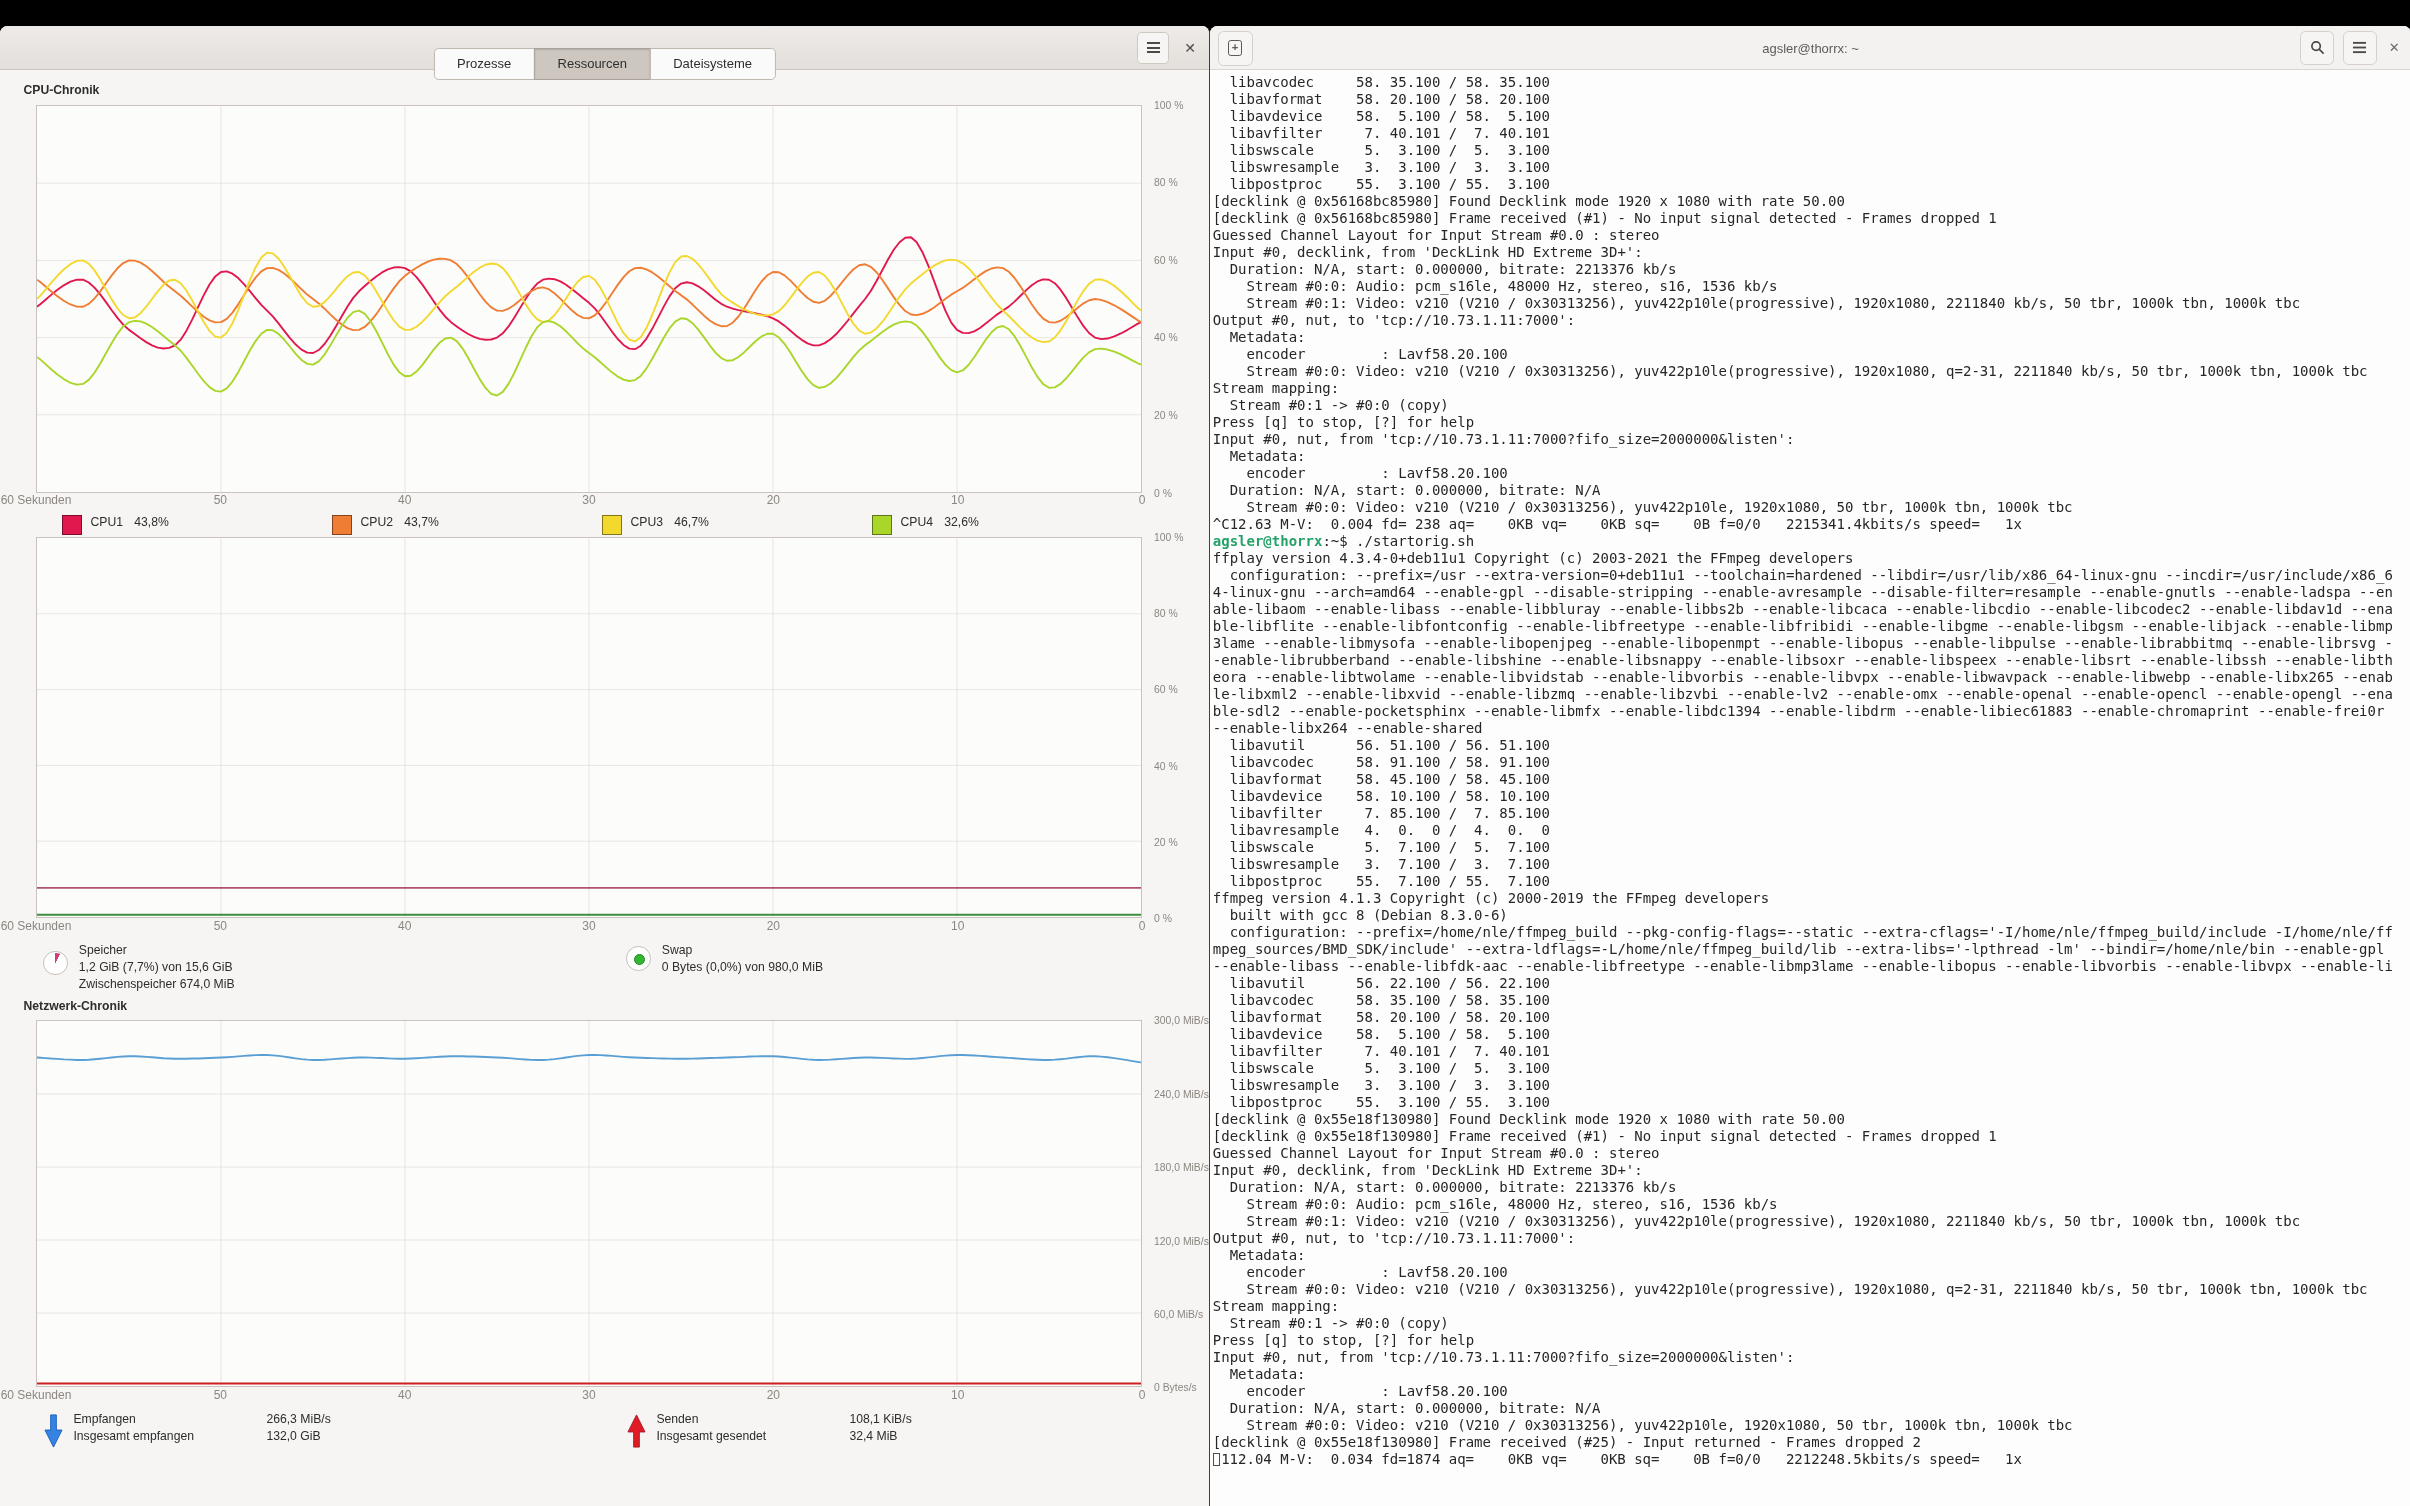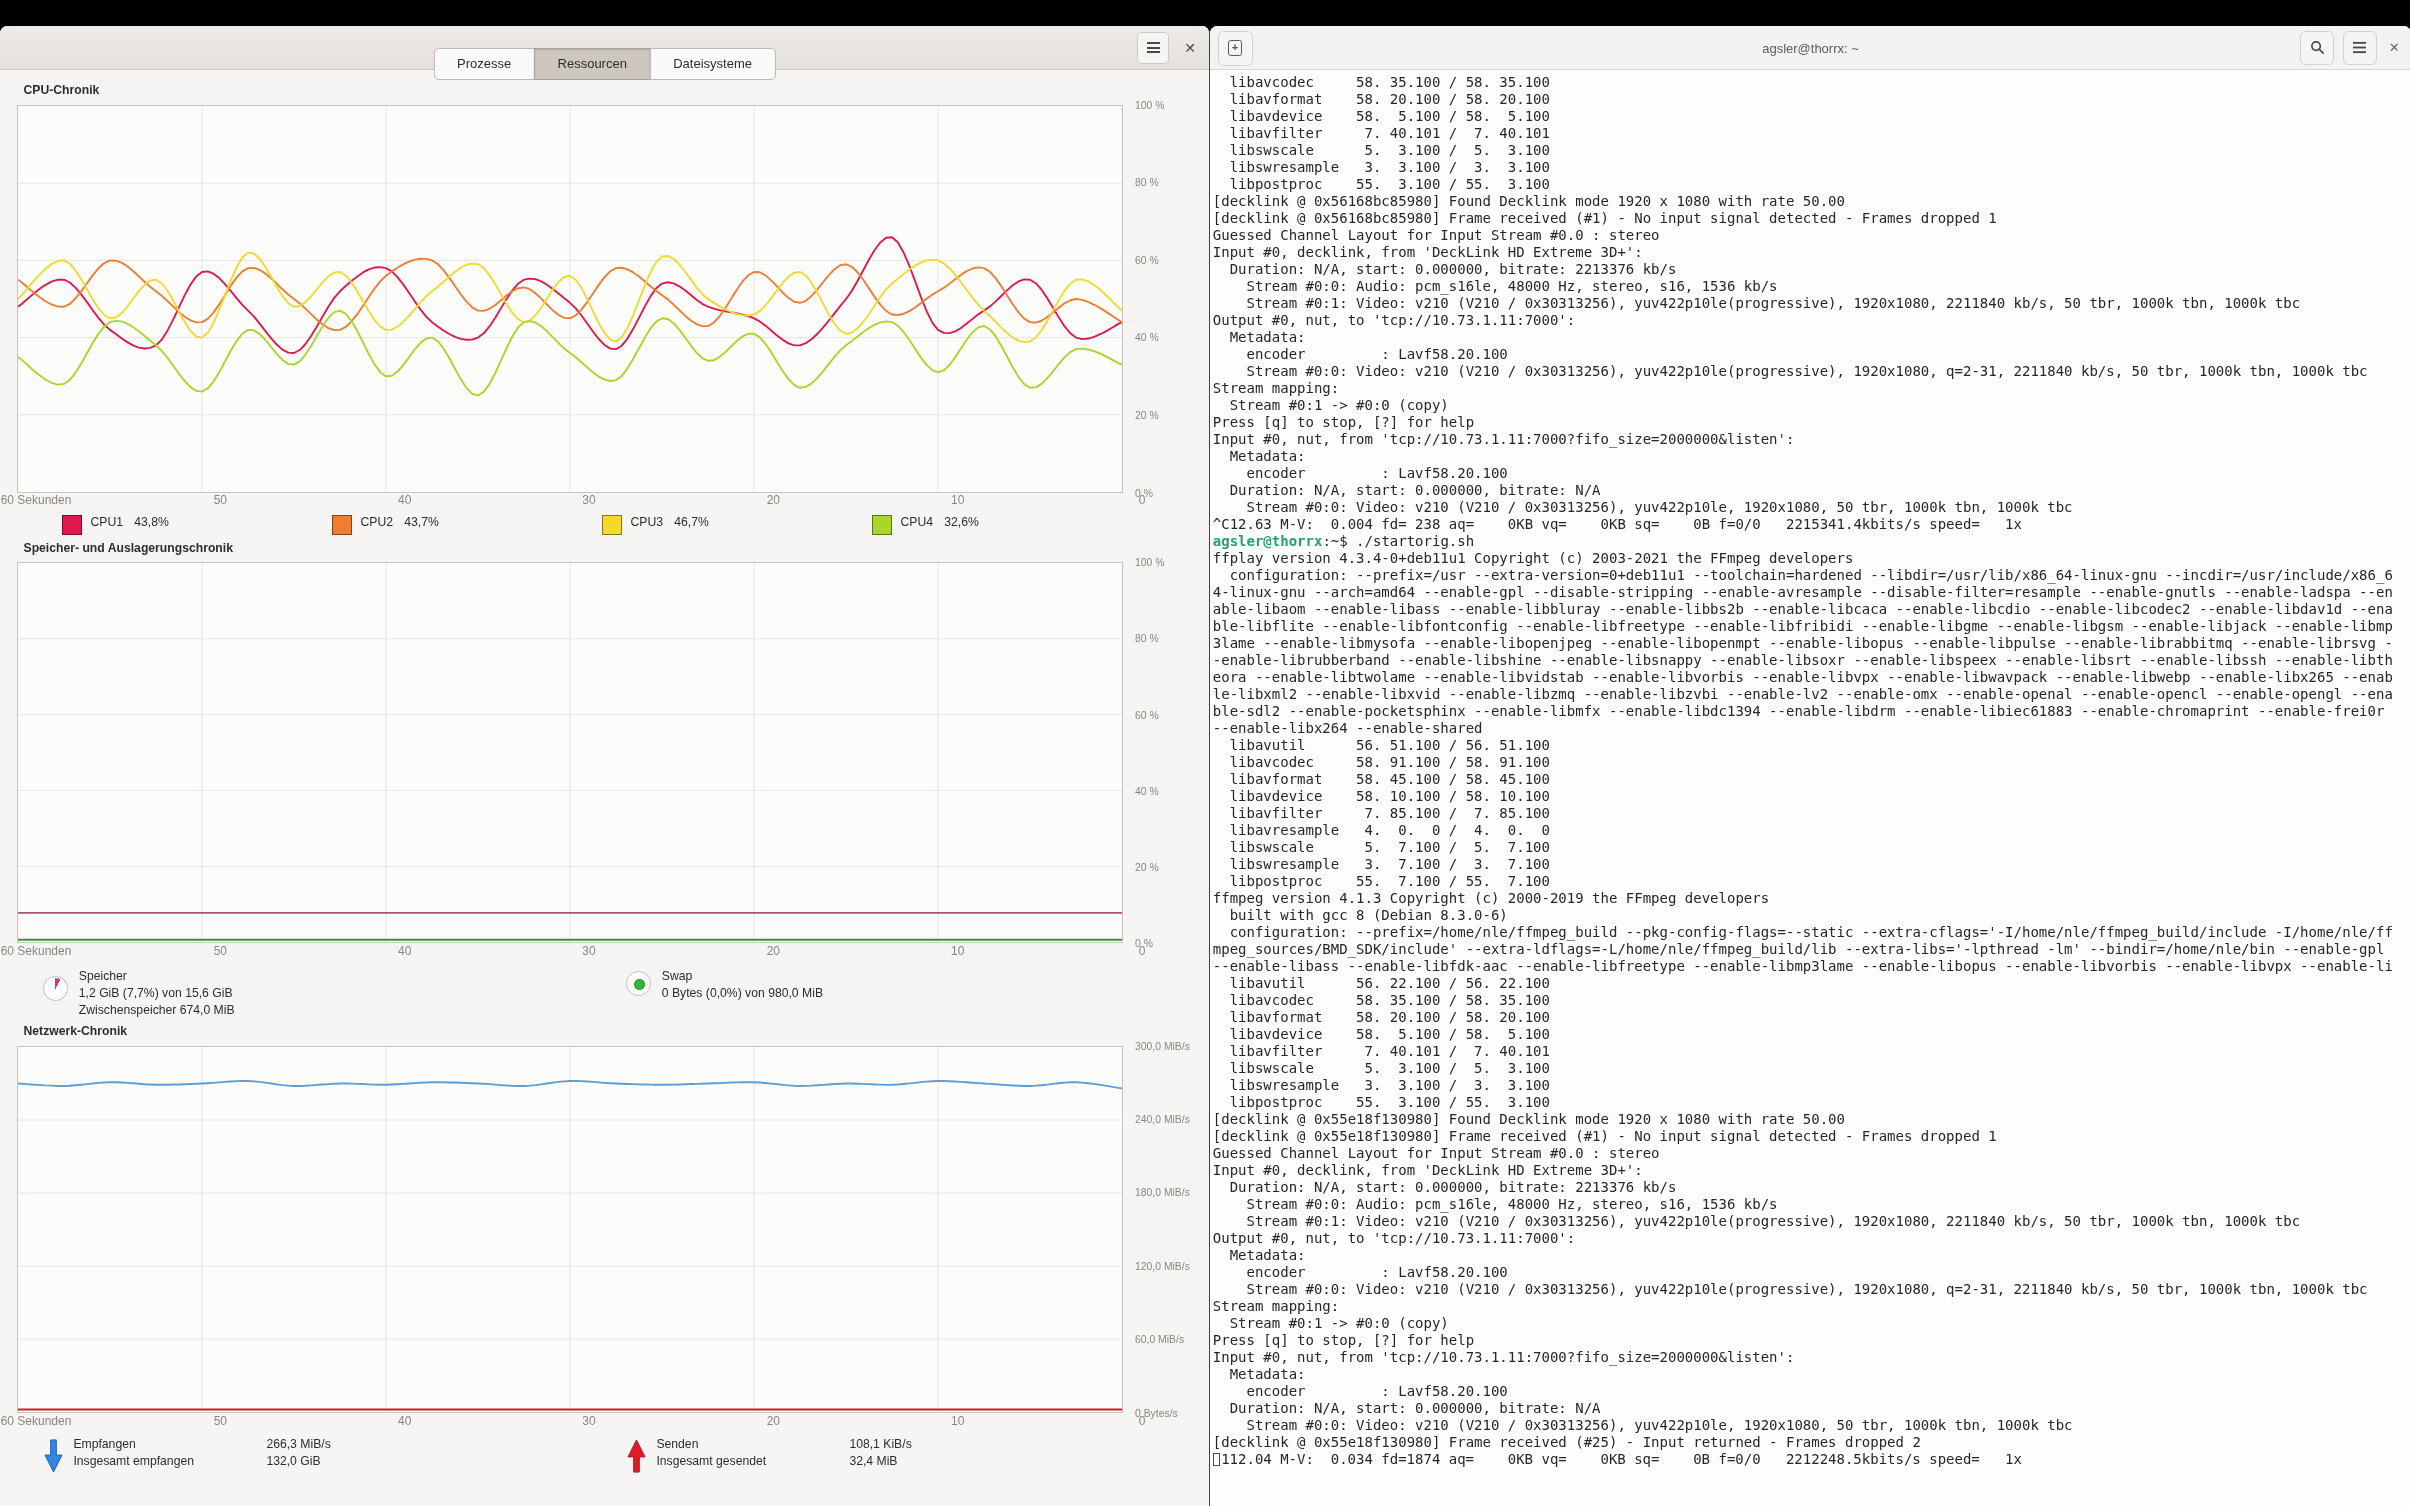--- a/index.html
+++ b/index.html
@@ -20,21 +20,21 @@
   .tab-btn:last-child { border-radius:0 4.7px 4.7px 0; }
   .tab-btn.active { background:#cdc7c0; border-color:#aaa39c; box-shadow:inset 0 0.9px 1.9px rgba(0,0,0,.15); }
   .mon-controls { position:absolute; right:13px; top:5.6px; display:flex; align-items:center; gap:15px; }
   .menu-btn { width:32px; height:32px; border:0.9px solid #cfc8c1; background:#f7f5f3; border-radius:4.7px;
               display:flex; flex-direction:column; justify-content:center; align-items:center; gap:2.8px; }
   .menu-btn i { display:block; width:13px; height:1.9px; background:#4a4a4a; }
   .close-x { font-size:14px; color:#4a4a4a; font-weight:bold; }
 
   .mon-content { flex:1; padding-top:7.5px; }
   .section-title { font-size:12.2px; font-weight:bold; color:#2d2d2d; margin:5.6px 0 7.5px 23.5px; }
-  .chart-wrap { position:relative; margin-left:17px; width:1214px;text-decoration:underline; }
+  .chart-wrap { position:relative; margin-left:36px; width:1214px;text-decoration:underline; }
   .chart-box { width:1106px; background:#fcfcfb; border:0.9px solid #c9c3bd; position:relative; }
   .chart-box svg { position:absolute; left:0; top:0; width:100%; height:100%; }
   .y-labels { position:absolute; left:1118px; top:0; height:100%; width:85px; }
   .y-labels span { position:absolute; transform:translateY(-50%); font-size:10.4px; color:#8b8680; white-space:nowrap; }
   .x-labels { position:relative; width:1106px; height:15px; margin-left:36px; }
   .x-labels span { position:absolute; top:0.9px; transform:translateX(-50%); font-size:12px; color:#8b8680; white-space:nowrap; }
 
   .cpu-legend { display:flex; margin:7.5px 0 1.9px 62px; width:1080px; }
   .cpu-legend .item { flex:1; display:flex; align-items:flex-start; }
   .swatch { width:20px; height:20px; border:0.9px solid rgba(0,0,0,.45); margin-right:8.5px; }
@@ -158,21 +158,20 @@
             </div>
             <div class="item">
               <div class="swatch" style="background: rgb(169, 214, 41);"></div>
               <span class="lab">CPU4</span>
               <span class="val">32,6%</span>
             </div>
           </div>
       </div>
 
       <div class="section">
-        <div class="section-title">Speicher- und Auslagerungschronik</div>
         <div class="chart-wrap">
           <div class="chart-box" style="height:381px">
             <svg id="mem-svg" viewBox="0 0 1173 403" preserveAspectRatio="none">
                 <line x1="0" x2="1173" y1="80.6" y2="80.6" stroke="#e7e4e0" stroke-width="1"></line>
                 <line x1="0" x2="1173" y1="161.2" y2="161.2" stroke="#e7e4e0" stroke-width="1"></line>
                 <line x1="0" x2="1173" y1="241.8" y2="241.8" stroke="#e7e4e0" stroke-width="1"></line>
                 <line x1="0" x2="1173" y1="322.4" y2="322.4" stroke="#e7e4e0" stroke-width="1"></line>
                 <line x1="195.5" x2="195.5" y1="0" y2="403" stroke="#e7e4e0" stroke-width="1"></line>
                 <line x1="391" x2="391" y1="0" y2="403" stroke="#e7e4e0" stroke-width="1"></line>
                 <line x1="586.5" x2="586.5" y1="0" y2="403" stroke="#e7e4e0" stroke-width="1"></line>

